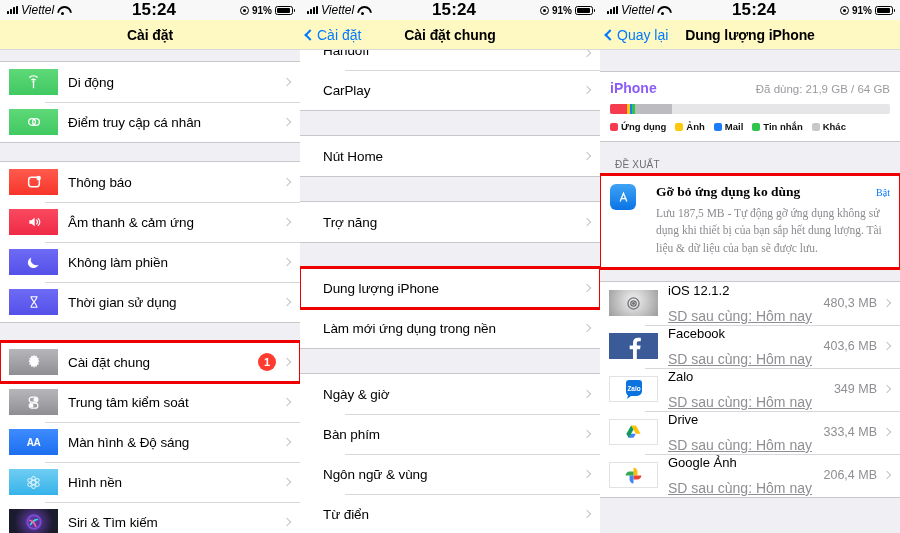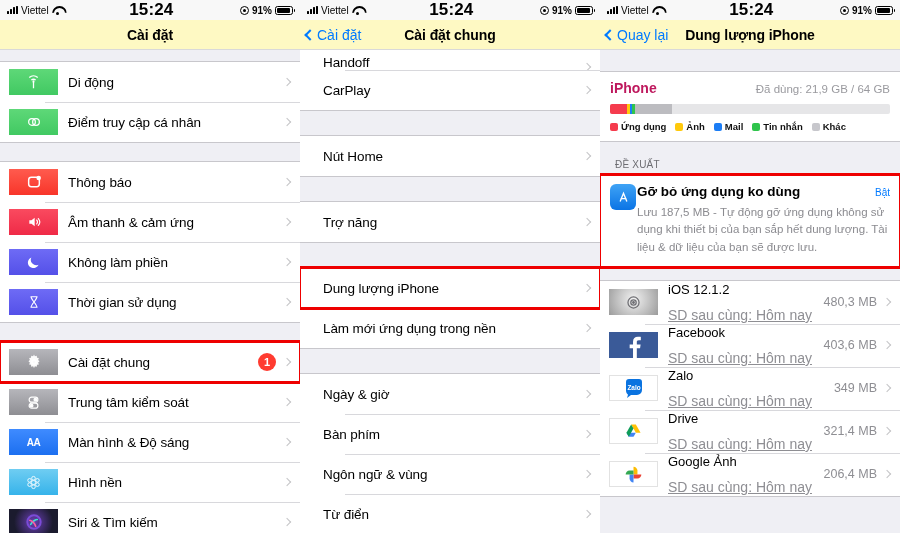--- a/index.html
+++ b/index.html
@@ -17,21 +17,21 @@
     padding: 0 7px; font-size: 10px; font-weight: 600; color: #000;
     background: #f8f8f8;
   }
   .sb-left { display: flex; align-items: center; gap: 3px; }
   .sb-center { flex: 1; text-align: center; font-size: 17px; letter-spacing: .1px; }
   .sb-right { display: flex; align-items: center; gap: 3px; }
   .bars { display: flex; align-items: flex-end; gap: 1px; height: 8px; }
   .bars i { display: block; width: 2px; background: #000; border-radius: .5px; }
   .bars i:nth-child(1){height:3px} .bars i:nth-child(2){height:5px}
   .bars i:nth-child(3){height:7px} .bars i:nth-child(4){height:8px;background:#000}
-  .carrier { font-size: 10px; font-weight: 500; }
+  .carrier { font-size: 12px; font-weight: 500; font-style: italic; }
   .wifi { width: 11px; height: 8px; position: relative; }
   .wifi::before{
     content:""; position:absolute; left:0; top:0; width:11px; height:11px;
     border:2px solid #000; border-radius:50%;
     clip-path: polygon(0 0,100% 0,100% 45%,0 45%);
   }
   .wifi::after{
     content:""; position:absolute; left:4px; top:6px; width:3px; height:3px;
     background:#000; border-radius:50%;
   }
@@ -85,31 +85,31 @@
     margin-right: 8px; padding: 0 5px;
   }
 
   
   .hl { outline: 3px solid #ee0000; outline-offset: -1px; z-index: 5; }
 
   
   .sec-head { font-size: 10px; color: #6d6d72; padding: 5px 0 5px 15px; letter-spacing: .2px; text-transform: uppercase; }
   .card { background: #fff; border-top: 0.5px solid #c8c7cc; border-bottom: 0.5px solid #c8c7cc; padding: 8px 10px 9px 10px; }
   .card-top { display: flex; justify-content: space-between; align-items: baseline; }
-  .card-title { font-size: 14px; font-weight: 600; color: #be185d; }
+  .card-title { font-size: 14px; font-weight: 600; color: #8b5cf6; }
   .card-sub { font-size: 11.5px; color: #9a9a9f; }
   .bar { height: 10px; border-radius: 2px; background: #e6e6e8; display: flex; overflow: hidden; margin-top: 8px; }
   .bar span { display: block; height: 100%; }
   .legend { display: flex; align-items: center; gap: 9px; margin-top: 7px; flex-wrap: wrap; }
   .legend-item { display: flex; align-items: center; gap: 3px; font-size: 9.5px; font-weight: 600; color: #111; }
   .dot { width: 8px; height: 8px; border-radius: 2px; display: block; }
 
   .rec-row { display: flex; align-items: flex-start; padding: 8px 10px 10px 10px; background: #fff; }
   .rec-icon { width: 26px; height: 26px; border-radius: 6px; flex: none; display:flex; align-items:center; justify-content:center; }
-  .rec-body { margin-left: 1px; flex: 1; }
+  .rec-body { margin-left: 20px; flex: 1; font-family: Liberation Serif, serif; }
   .rec-head { display: flex; justify-content: space-between; align-items: baseline; }
   .rec-title { font-size: 13.5px; font-weight: 600; color: #000; }
   .rec-action { font-size: 10px; color: #007aff; }
   .rec-desc { font-size: 11.5px; color: #8b8b90; line-height: 1.5; margin-top: 5px; }
 
   .app-row { display: flex; align-items: center; height: 43px; padding-left: 9px; background: #fff; position: relative; }
   .app-row + .app-row::after { content:""; position:absolute; left:45px; right:0; top:0; height:0.5px; background:#d8d8dc; }
   .app-text { margin-left: 10px; flex: 1; }
   .app-name { font-size: 13px; font-weight: 400; color: #000; }
   .app-sub { font-size: 14px; color: #8e8e93; margin-top: 10px; text-decoration: underline; }
@@ -319,21 +319,21 @@
     </div>
     <div class="navbar">
       <div class="nav-back">
         <span class="chev-left"></span>
         <span>Cài đặt</span>
       </div>
       <div class="nav-title">Cài đặt chung</div>
     </div>
     <div class="list-body" style="top:50px">
       <div class="group scroll-cut" style="border-top:none">
-        <div class="row" style="height:20px;align-items:flex-end">
+        <div class="row" style="height:20px;align-items:flex-start">
           <span class="row-label noicon" style="margin-left:14px;margin-top:-7px">Handoff</span>
           <span class="chev" style="margin-top:0"></span>
         </div>
         <div class="row">
           <span class="row-label noicon" style="margin-left:14px">CarPlay</span>
           <span class="chev"></span>
         </div>
       </div>
 
       <div class="gap lg"></div>
@@ -531,21 +531,21 @@
               <svg width="21" height="21" viewBox="0 0 24 24">
                 <path d="M9.3 4h5.4l5.4 9.3h-5.4z" fill="#ffc107"></path>
                 <path d="M3.9 13.3h10.8L12 18H6.6z" fill="#4285f4"></path>
                 <path d="M9.3 4L3.9 13.3 6.6 18l5.4-9.3z" fill="#0f9d58"></path>
               </svg>
             </span>
             <span class="app-text">
               <span class="app-name" style="display:block">Drive</span>
               <span class="app-sub" style="display:block">SD sau cùng: Hôm nay</span>
             </span>
-            <span class="app-size">321,4 MB</span>
+            <span class="app-size">333,4 MB</span>
             <span class="chev"></span>
           </div>
           <div class="app-row">
             <span class="icon g-photos">
               <svg width="21" height="21" viewBox="0 0 24 24">
                 <path d="M12 3c2.5 0 4.5 2 4.5 4.5V12H12z" fill="#fbbc04"></path>
                 <path d="M21 12c0 2.5-2 4.5-4.5 4.5H12V12z" fill="#ea4335"></path>
                 <path d="M12 21c-2.5 0-4.5-2-4.5-4.5V12H12z" fill="#4285f4"></path>
                 <path d="M3 12c0-2.5 2-4.5 4.5-4.5H12V12z" fill="#34a853"></path>
               </svg>

